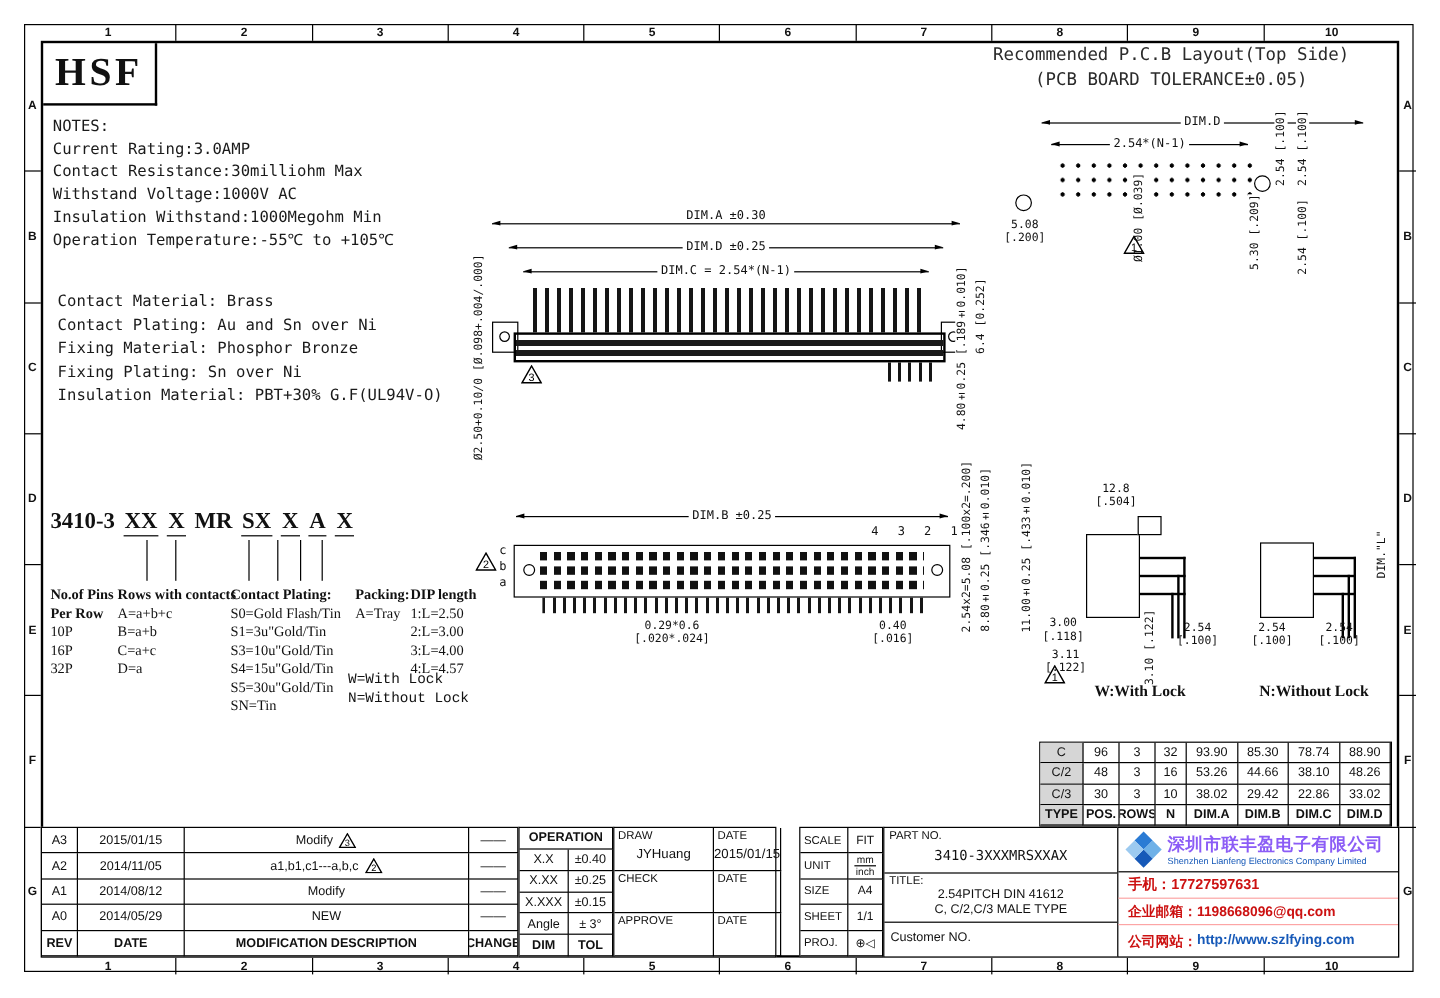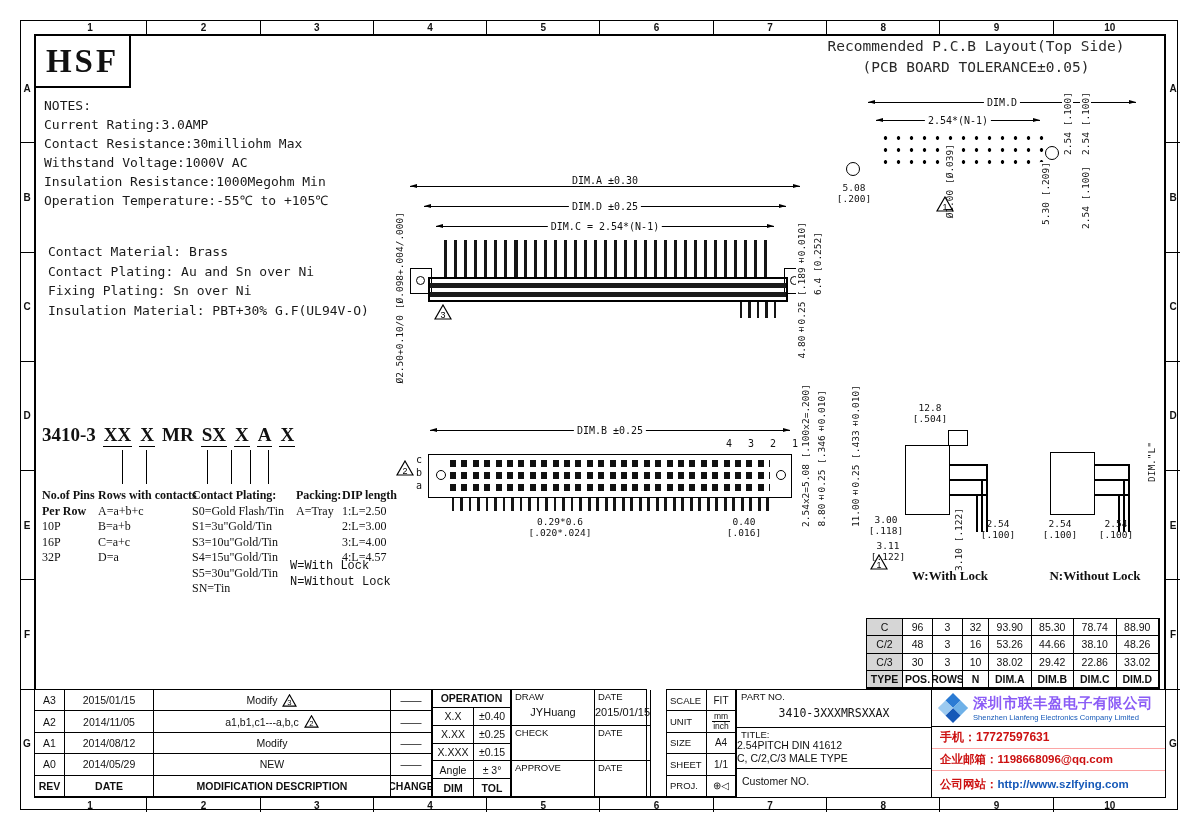--- a/index.html
+++ b/index.html
@@ -145,26 +145,27 @@
     <div class="seg">G</div>
   </div>
 
   <div class="abs hsf">HSF</div>
 
   <div class="abs notes mono">
     <div>NOTES:</div>
     <div>Current Rating:3.0AMP</div>
     <div>Contact Resistance:30milliohm Max</div>
     <div>Withstand Voltage:1000V AC</div>
-    <div>Insulation Resistance:1000Megohm Min</div>
+    <div>Insulation Withstand:1000Megohm Min</div>
     <div>Operation Temperature:-55℃ to +105℃</div>
   </div>
   <div class="abs materials mono">
     <div>Contact Material: Brass</div>
     <div>Contact Plating: Au and Sn over Ni</div>
+    <div>Fixing Material: Phosphor Bronze</div>
     <div>Fixing Plating: Sn over Ni</div>
     <div>Insulation Material: PBT+30% G.F(UL94V-O)</div>
   </div>
 
   <div class="abs pcbtitle mono">
     <div>Recommended P.C.B Layout(Top Side)</div>
     <div>(PCB BOARD TOLERANCE±0.05)</div>
   </div>
 
   <div class="abs" style="left:840px;top:86px;width:326px;height:152px">
@@ -470,21 +471,21 @@
     <div class="cell v">⊕◁</div>
   </div>
 
   <div class="abs partblock">
     <div class="prow" style="height:38px">
       <div class="plabel">PART NO.</div>
       <div class="pval mono" style="font-size:11.5px;padding-top:8px">3410-3XXXMRSXXAX</div>
     </div>
     <div class="prow" style="height:41px">
       <div class="plabel">TITLE:</div>
-      <div style="text-align:left;padding-top:11px;font-size:10.5px;line-height:13px">
+      <div style="text-align:center;padding-top:11px;font-size:10.5px;line-height:13px">
         <div>2.54PITCH DIN 41612</div>
         <div>C, C/2,C/3 MALE TYPE</div>
       </div>
     </div>
     <div class="prow" style="height:27px;border-bottom:none">
       <div style="padding:6px 0 0 5px;font-size:10.5px">Customer NO.</div>
     </div>
   </div>
 
   <div class="abs companyblock">

